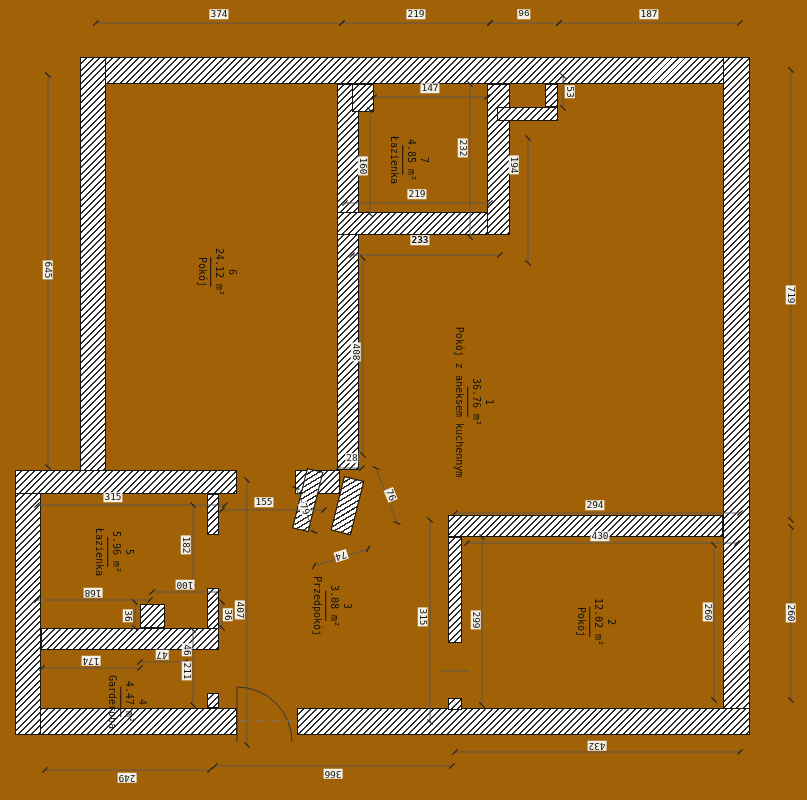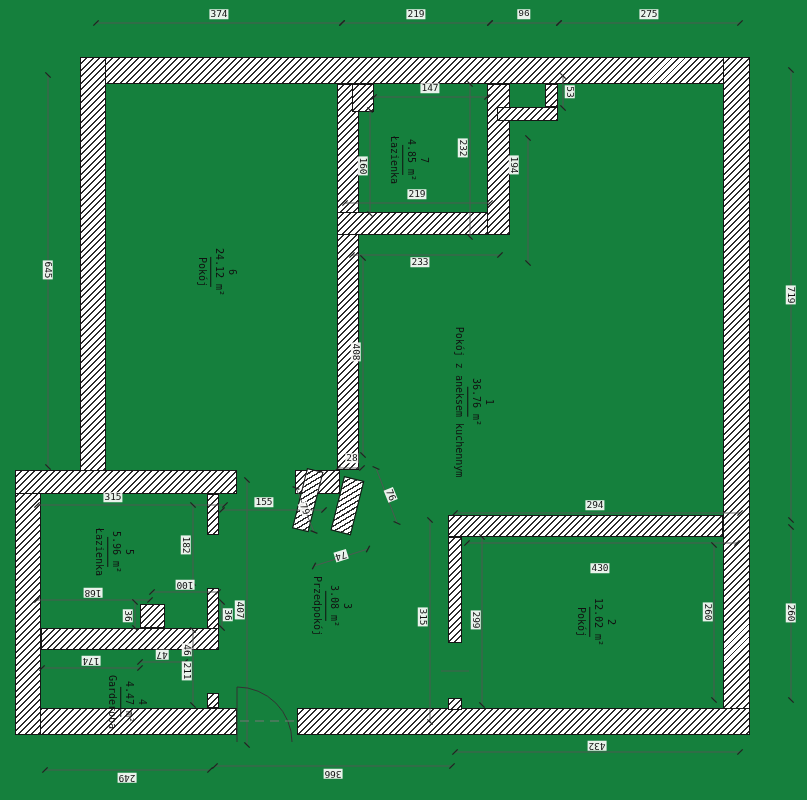--- a/index.html
+++ b/index.html
@@ -3,21 +3,21 @@
 <meta charset="utf-8">
 <style>
   html,body{margin:0;padding:0;}
   body{
     width:807px;height:800px;overflow:hidden;
     background:#e9e9e6;
     font-family:"DejaVu Sans Mono","Liberation Mono",monospace;
   }
   #plan{
     position:relative;width:807px;height:800px;
-    background:#15803d;
+    background:#a16207;
   }
   .wall{
     position:absolute;box-sizing:border-box;
     border:1.4px solid #161616;
     background:repeating-linear-gradient(135deg,#ffffff 0 3.2px,#2b2b2b 3.2px 4.6px);
   }
   .diag{transform-origin:top left;transform:rotate(14deg);}
   svg.lines{position:absolute;left:0;top:0;pointer-events:none;}
   .dim{
     position:absolute;
@@ -114,21 +114,21 @@
       <line x1="240" y1="721" x2="294" y2="721" stroke="#777" stroke-dasharray="9 6"></line>
     </g>
 
     <line x1="441" y1="671" x2="469" y2="671" stroke="#555" stroke-width="0.8"></line>
   </svg>
 
   <div id="labels">
       <span class="dim" style="left: 219px; top: 14px; transform: translate(-50%, -50%) rotate(0deg);">374</span>
       <span class="dim" style="left: 416px; top: 14px; transform: translate(-50%, -50%) rotate(0deg);">219</span>
       <span class="dim" style="left: 524px; top: 14px; transform: translate(-50%, -50%) rotate(0deg); font-family: Liberation Mono, monospace;">96</span>
-      <span class="dim" style="left: 649px; top: 14px; transform: translate(-50%, -50%) rotate(0deg);">275</span>
+      <span class="dim" style="left: 649px; top: 14px; transform: translate(-50%, -50%) rotate(0deg);">187</span>
       <span class="dim" style="left: 48px; top: 270px; transform: translate(-50%, -50%) rotate(90deg);">645</span>
       <span class="dim" style="left: 791px; top: 295px; transform: translate(-50%, -50%) rotate(90deg);">719</span>
       <span class="dim" style="left: 791px; top: 613px; transform: translate(-50%, -50%) rotate(90deg);">260</span>
       <span class="dim" style="left: 127px; top: 778px; transform: translate(-50%, -50%) rotate(180deg);">249</span>
       <span class="dim" style="left: 333px; top: 774px; transform: translate(-50%, -50%) rotate(180deg);">366</span>
       <span class="dim" style="left: 597px; top: 746px; transform: translate(-50%, -50%) rotate(180deg);">432</span>
       <span class="dim" style="left: 113px; top: 497px; transform: translate(-50%, -50%) rotate(0deg);">315</span>
       <span class="dim" style="left: 186px; top: 545px; transform: translate(-50%, -50%) rotate(90deg);">182</span>
       <span class="dim" style="left: 93px; top: 593px; transform: translate(-50%, -50%) rotate(180deg);">168</span>
       <span class="dim" style="left: 185px; top: 585px; transform: translate(-50%, -50%) rotate(180deg);">100</span>
@@ -137,30 +137,30 @@
       <span class="dim" style="left: 128px; top: 616px; transform: translate(-50%, -50%) rotate(90deg);">36</span>
       <span class="dim" style="left: 228px; top: 615px; transform: translate(-50%, -50%) rotate(90deg);">36</span>
       <span class="dim" style="left: 187px; top: 650px; transform: translate(-50%, -50%) rotate(90deg);">46</span>
       <span class="dim" style="left: 187px; top: 671px; transform: translate(-50%, -50%) rotate(90deg);">211</span>
       <span class="dim" style="left: 240px; top: 610px; transform: translate(-50%, -50%) rotate(90deg);">407</span>
       <span class="dim" style="left: 264px; top: 502px; transform: translate(-50%, -50%) rotate(0deg);">155</span>
       <span class="dim" style="left: 305px; top: 509px; transform: translate(-50%, -50%) rotate(68deg);">79</span>
       <span class="dim" style="left: 391px; top: 495px; transform: translate(-50%, -50%) rotate(68deg);">76</span>
       <span class="dim" style="left: 341px; top: 556px; transform: translate(-50%, -50%) rotate(163deg);">74</span>
       <span class="dim" style="left: 352px; top: 458px; transform: translate(-50%, -50%) rotate(0deg);">28</span>
-      <span class="dim" style="left: 420px; top: 262px; transform: translate(-50%, -50%) rotate(0deg);">233</span>
+      <span class="dim" style="left: 420px; top: 240px; transform: translate(-50%, -50%) rotate(0deg); font-weight: bold;">233</span>
       <span class="dim" style="left: 356px; top: 352px; transform: translate(-50%, -50%) rotate(90deg);">408</span>
       <span class="dim" style="left: 430px; top: 88px; transform: translate(-50%, -50%) rotate(0deg);">147</span>
       <span class="dim" style="left: 363px; top: 166px; transform: translate(-50%, -50%) rotate(90deg);">160</span>
       <span class="dim" style="left: 463px; top: 148px; transform: translate(-50%, -50%) rotate(90deg);">232</span>
       <span class="dim" style="left: 417px; top: 194px; transform: translate(-50%, -50%) rotate(0deg);">219</span>
       <span class="dim" style="left: 570px; top: 92px; transform: translate(-50%, -50%) rotate(90deg);">53</span>
       <span class="dim" style="left: 514px; top: 165px; transform: translate(-50%, -50%) rotate(90deg);">194</span>
       <span class="dim" style="left: 595px; top: 505px; transform: translate(-50%, -50%) rotate(0deg);">294</span>
-      <span class="dim" style="left: 600px; top: 536px; transform: translate(-50%, -50%) rotate(0deg); margin-top: 32px;">430</span>
+      <span class="dim" style="left: 600px; top: 536px; transform: translate(-50%, -50%) rotate(0deg);">430</span>
       <span class="dim" style="left: 423px; top: 617px; transform: translate(-50%, -50%) rotate(90deg);">315</span>
       <span class="dim" style="left: 476px; top: 620px; transform: translate(-50%, -50%) rotate(90deg);">299</span>
       <span class="dim" style="left: 708px; top: 612px; transform: translate(-50%, -50%) rotate(90deg);">260</span>
       <div class="room-label" style="left: 474px; top: 402px; transform: translate(-50%, -50%) rotate(90deg);">
         <div>1</div>
         <div>36.76 m²</div>
         <div class="bar"></div>
         <div>Pokój z aneksem kuchennym</div>
       </div>
       <div class="room-label" style="left: 596px; top: 622px; transform: translate(-50%, -50%) rotate(90deg);">

